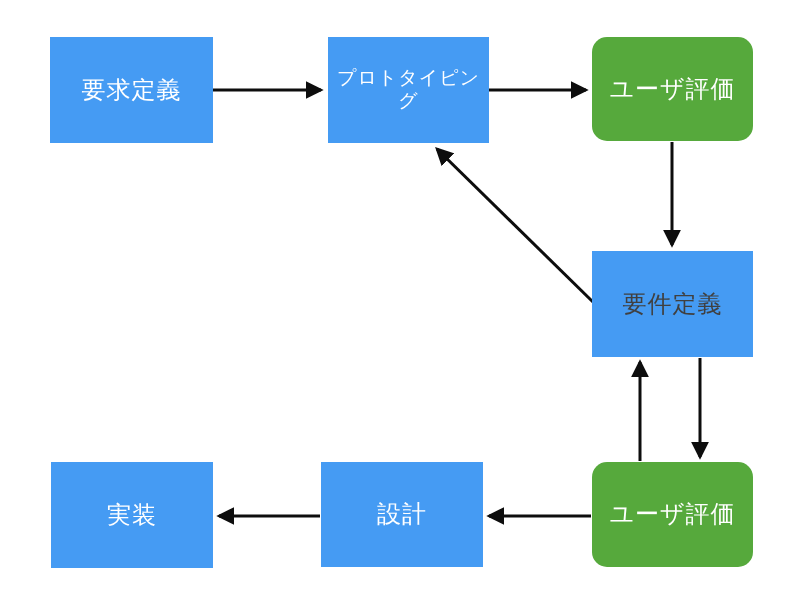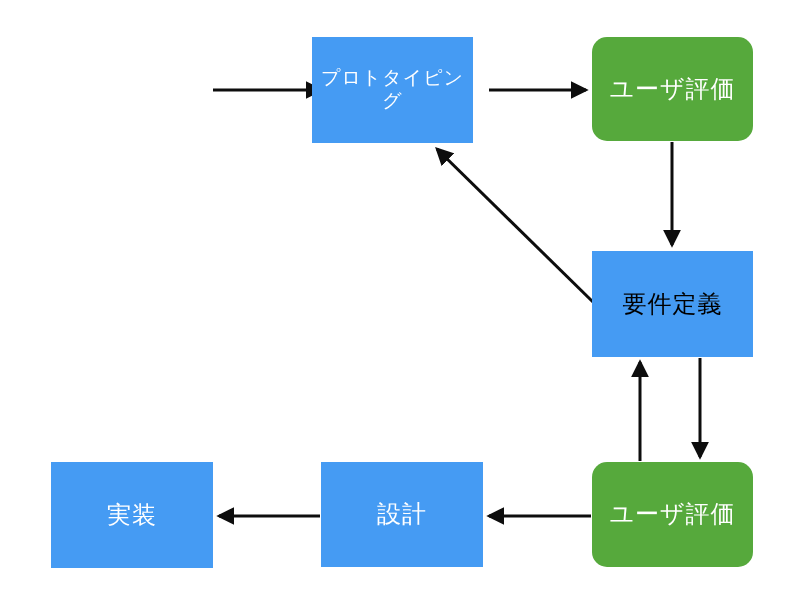--- a/index.html
+++ b/index.html
@@ -57,31 +57,34 @@
     <line class="edge" x1="213" y1="90" x2="321" y2="90" marker-end="url(#arrowhead)" style="stroke: rgb(13, 13, 13);"></line>
     <line class="edge" x1="489" y1="90" x2="586" y2="90" marker-end="url(#arrowhead)" style="stroke: rgb(13, 13, 13);"></line>
     <line class="edge" x1="672" y1="142" x2="672" y2="245" marker-end="url(#arrowhead)" style="stroke: rgb(13, 13, 13);"></line>
     <line class="edge" x1="593" y1="302" x2="437" y2="149" marker-end="url(#arrowhead)" style="stroke: rgb(13, 13, 13);"></line>
     <line class="edge" x1="640" y1="461" x2="640" y2="362" marker-end="url(#arrowhead)" style="stroke: rgb(13, 13, 13);"></line>
     <line class="edge" x1="700" y1="358" x2="700" y2="457" marker-end="url(#arrowhead)" style="stroke: rgb(13, 13, 13);"></line>
     <line class="edge" x1="591" y1="516" x2="489" y2="516" marker-end="url(#arrowhead)" style="stroke: rgb(13, 13, 13);"></line>
     <line class="edge" x1="320" y1="516" x2="219" y2="516" marker-end="url(#arrowhead)" style="stroke: rgb(13, 13, 13);"></line>
   </svg>
 
+  <div class="node process" style="left: 50px; top: 37px; width: 163px; height: 106px; background: rgb(69, 155, 243);">
+    <span class="label" style="color: rgb(255, 255, 255);">要求定義</span>
+  </div>
 
-  <div class="node process small-label" style="left: 312px; top: 37px; width: 161px; height: 106px; background: rgb(69, 155, 243);">
+  <div class="node process small-label" style="left: 328px; top: 37px; width: 161px; height: 106px; background: rgb(69, 155, 243);">
     <span class="label" style="color: rgb(255, 255, 255);">プロトタイピング</span>
   </div>
 
   <div class="node evaluation" style="left: 592px; top: 37px; width: 161px; height: 104px; background: rgb(86, 169, 60);">
     <span class="label" style="color: rgb(255, 255, 255);">ユーザ評価</span>
   </div>
 
   <div class="node process" style="left: 592px; top: 251px; width: 161px; height: 106px; background: rgb(69, 155, 243);">
-    <span class="label" style="color: #000000;">要件定義</span>
+    <span class="label" style="color: #404040;">要件定義</span>
   </div>
 
   <div class="node evaluation" style="left: 592px; top: 462px; width: 161px; height: 105px; background: rgb(86, 169, 60);">
     <span class="label" style="color: rgb(255, 255, 255);">ユーザ評価</span>
   </div>
 
   <div class="node process" style="left: 51px; top: 462px; width: 162px; height: 106px; background: rgb(69, 155, 243);">
     <span class="label" style="color: rgb(255, 255, 255);">実装</span>
   </div>
 

